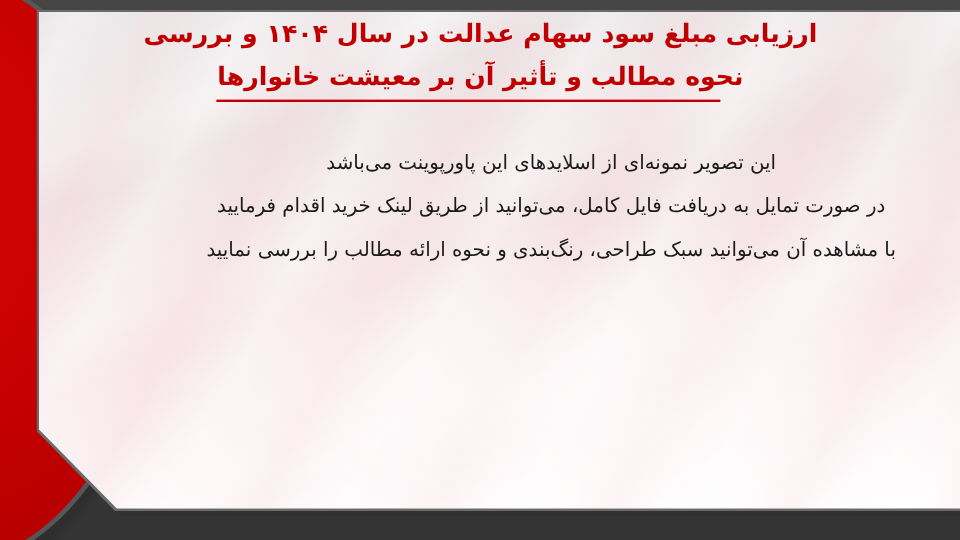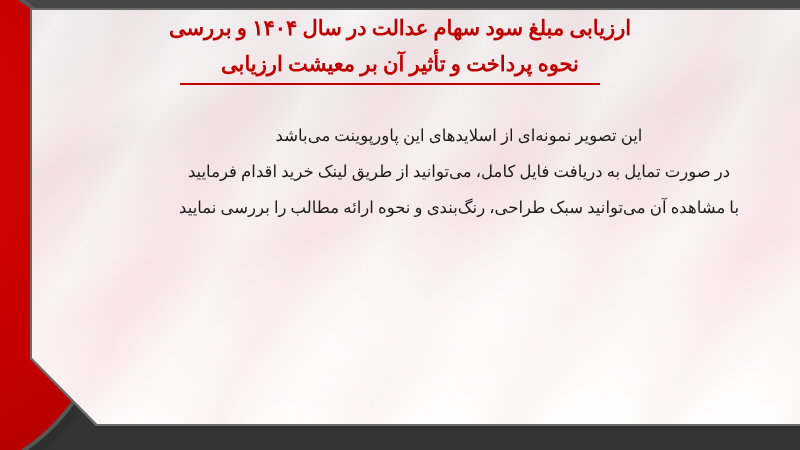--- a/index.html
+++ b/index.html
@@ -123,21 +123,20 @@
   }
 
   
   .content {
     position: absolute;
     left: 0;
     top: 0;
     width: 800px;
     height: 450px;
     direction: rtl;
-    font-family: Liberation Serif, serif;
   }
 
   .title-block {
     position: absolute;
     right: 0;
     top: 10px;
     width: 800px;
     text-align: center;
   }
   .title-line {
@@ -190,21 +189,21 @@
   <div class="panel-border"></div>
   <div class="panel">
     <div class="panel-sheen"></div>
     <div class="panel-glow"></div>
   </div>
 
   <div class="content">
 
     <div class="title-block">
       <div class="title-line">ارزیابی مبلغ سود سهام عدالت در سال ۱۴۰۴ و بررسی</div>
-      <div class="title-line">نحوه پرداخت و تأثیر آن بر معیشت ارزیابی</div>
+      <div class="title-line">نحوه مطالب و تأثیر آن بر معیشت خانوارها</div>
     </div>
     <div class="title-underline"></div>
 
     <div class="body-block">
       <div class="body-line">این تصویر نمونه‌ای از اسلایدهای این پاورپوینت می‌باشد</div>
       <div class="body-line">در صورت تمایل به دریافت فایل کامل، می‌توانید از طریق لینک خرید اقدام فرمایید</div>
       <div class="body-line">با مشاهده آن می‌توانید سبک طراحی، رنگ‌بندی و نحوه ارائه مطالب را بررسی نمایید</div>
     </div>
 
   </div>

